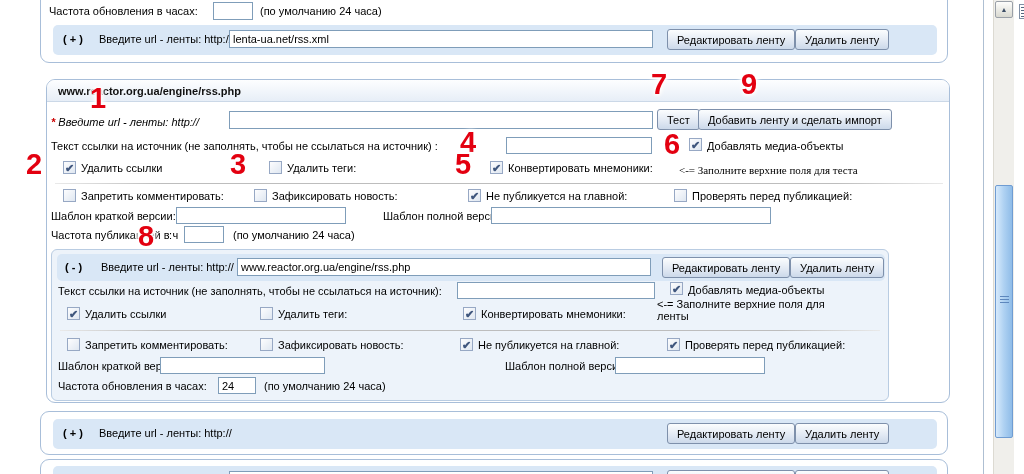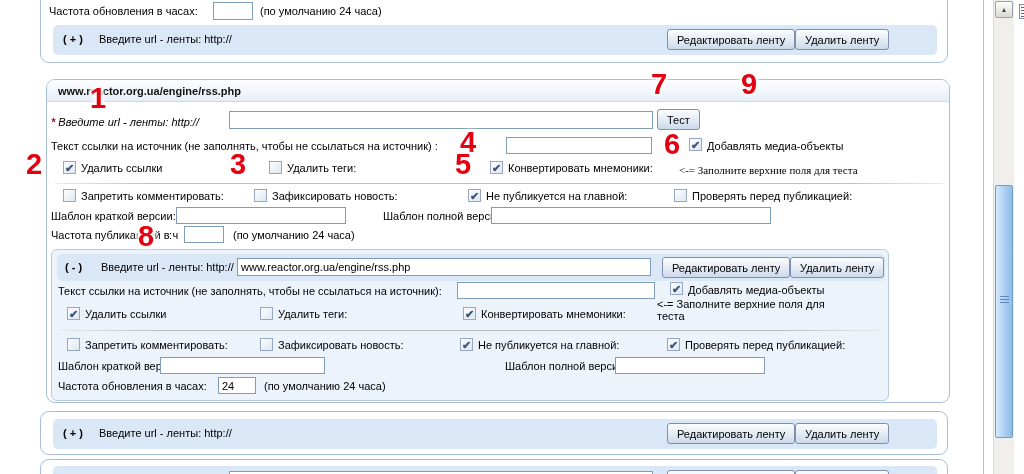--- a/index.html
+++ b/index.html
@@ -118,31 +118,33 @@
 </head>
 <body>
 
 <div class="gbox" style="left:40px; top:-12px; width:908px; height:75px;">
   <span class="lbl" style="left:8px; top:16px;">Частота обновления в часах:</span>
   <input class="inp" style="left: 172px; top: 13px; width: 40px;" value="">
   <span class="lbl" style="left:219px; top:16px;">(по умолчанию 24 часа)</span>
   <div class="bar" style="left:12px; top:36px; width:884px;">
     <span class="lbl bold" style="left:10px; top:8px;">( + )</span>
     <span class="lbl" style="left:46px; top:8px;">Введите url - ленты: http://</span>
+    <input class="inp" style="left: 176px; top: 5px; width: 424px;" value="lenta-ua.net/rss.xml">
     <button class="btn" style="left:614px; top:4px;">Редактировать ленту</button>
     <button class="btn" style="left:742px; top:4px;">Удалить ленту</button>
   </div>
 </div>
 
 <div class="gbox" style="left:46px; top:79px; width:904px; height:324px;padding-left:48px;">
   <div class="hdr">www.reactor.org.ua/engine/rss.php</div>
 
   <span class="lbl" style="left:4px; top:36px;font-style:italic;"><span class="req">*</span> <span>Введите url - ленты: http://</span></span>
   <input class="inp" style="left: 182px; top: 31px; width: 424px;" value="">
   <button class="btn" style="left:610px; top:29px;">Тест</button>
+  <button class="btn" style="left:651px; top:29px;">Добавить ленту и сделать импорт</button>
 
   <span class="lbl" style="left:4px; top:60px;">Текст ссылки на источник (не заполнять, чтобы не ссылаться на источник) :</span>
   <input class="inp" style="left: 459px; top: 57px; width: 146px; height: 17px;" value="">
   <span class="cb" style="left:642px; top:58px;">
       <i>✔</i>
     </span>
   <span class="lbl" style="left:660px; top:60px;">Добавлять медиа-объекты</span>
 
   <span class="cb" style="left:16px; top:81px;">
       <i>✔</i>
@@ -196,21 +198,21 @@
       <button class="btn" style="left:733px; top:3px;">Удалить ленту</button>
     </div>
 
     <span class="lbl" style="left:6px; top:35px;">Текст ссылки на источник (не заполнять, чтобы не ссылаться на источник):</span>
     <input class="inp" style="left: 405px; top: 32px; width: 198px; height: 17px;" value="">
     <span class="cb" style="left:618px; top:32px;">
         <i>✔</i>
       </span>
     <span class="lbl" style="left:636px; top:34px;">Добавлять медиа-объекты</span>
     <span class="lbl" style="left:605px; top:48px;text-align:center;">&lt;-= Заполните верхние поля для</span>
-    <span class="lbl" style="left:605px; top:60px;">теста</span>
+    <span class="lbl" style="left:605px; top:60px;">ленты</span>
 
     <span class="cb" style="left:15px; top:57px;">
         <i>✔</i>
       </span>
     <span class="lbl" style="left:33px; top:58px;">Удалить ссылки</span>
     <span class="cb" style="left:208px; top:57px;">
         <i></i>
       </span>
     <span class="lbl" style="left:226px; top:58px;">Удалить теги:</span>
     <span class="cb" style="left:411px; top:57px;">

